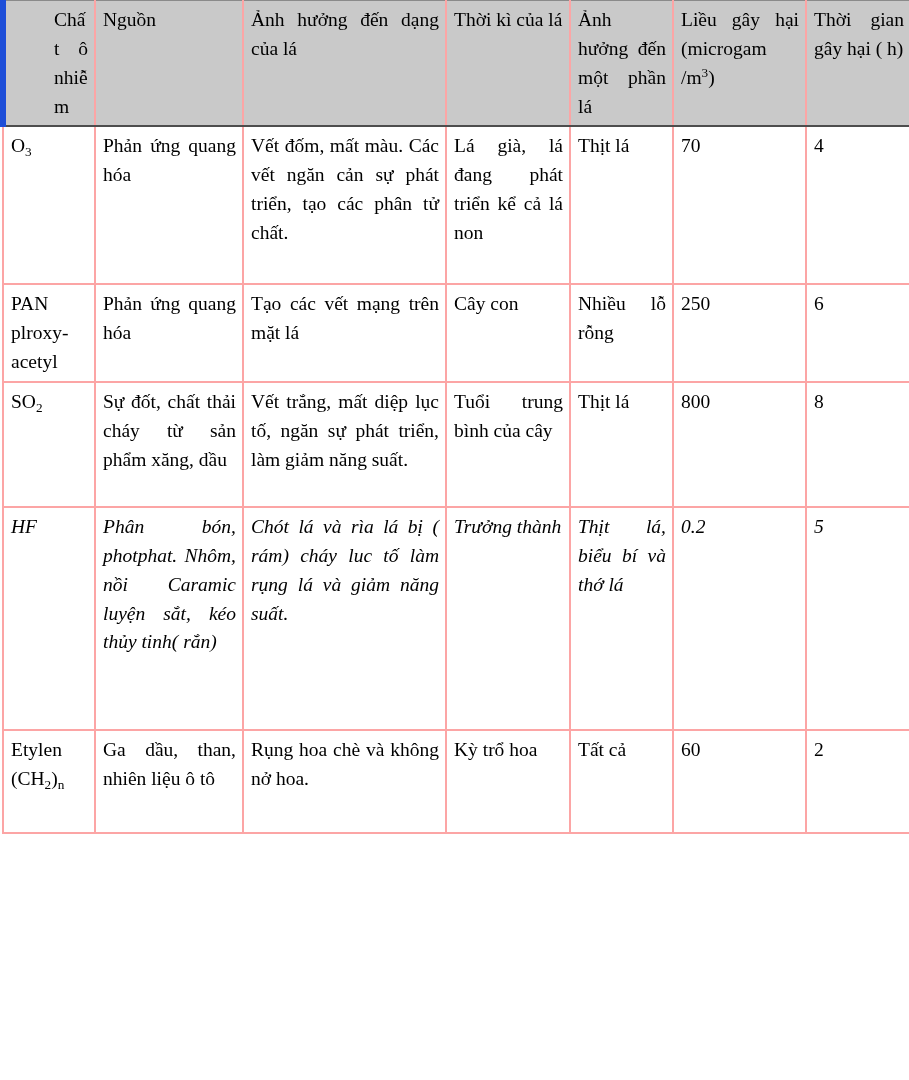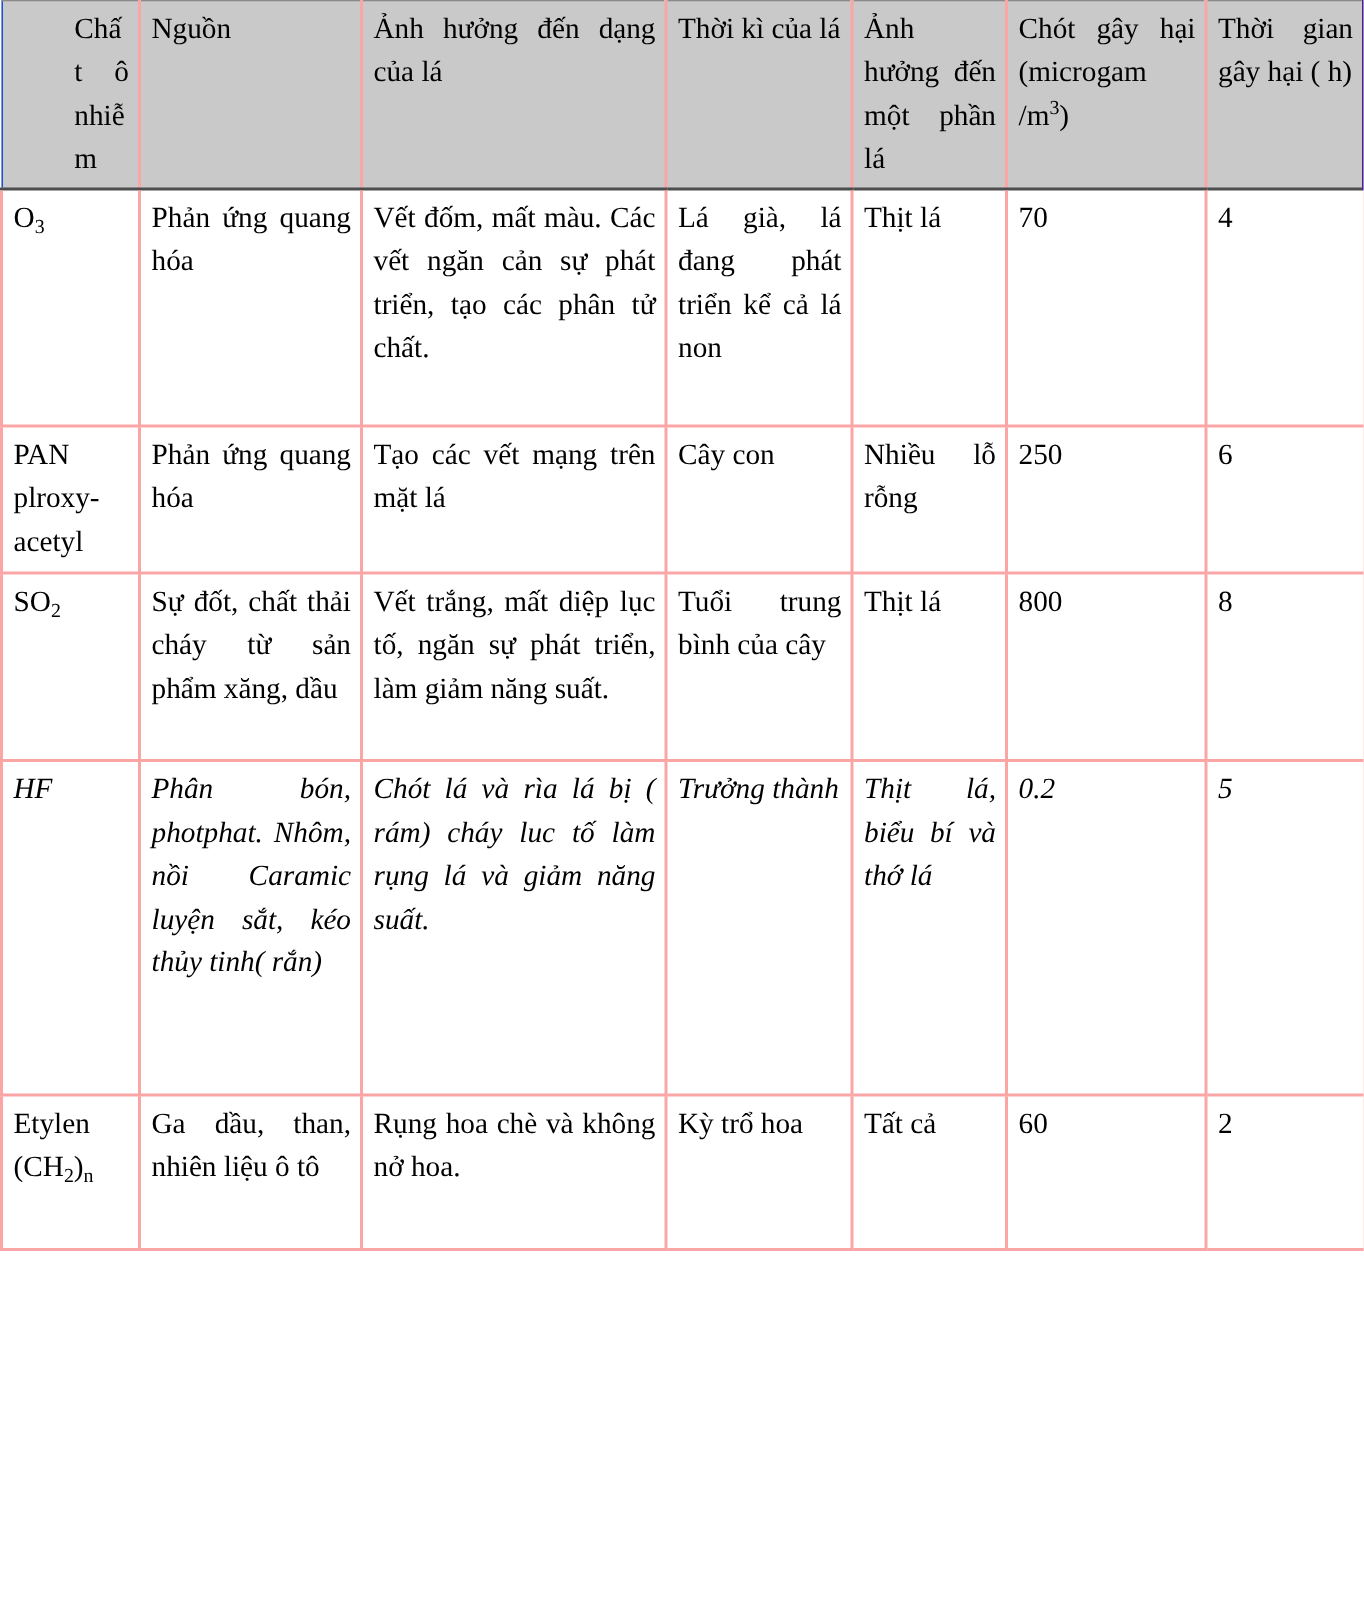--- a/index.html
+++ b/index.html
@@ -40,21 +40,21 @@
     font-weight: normal;
     word-wrap: break-word;
     overflow-wrap: break-word;
     hyphens: none;
   }
   #pollutant-table thead th {
     background: #c9c9c9;
     border-bottom: 2px solid #4d4d4d;
     border-top: 1px solid #8a8a8a;
   }
-  #pollutant-table thead th.first-col { border-left: 1px solid #1d4ed8; padding-left: 48px; }
+  #pollutant-table thead th.first-col { border-left: 6px solid #1d4ed8; padding-left: 48px; }
   #pollutant-table thead th.last-col  { border-right: 4px solid #4c1d95; }
 
   .r-header  { height: 121px; }
   .r-o3      { height: 158px; }
   .r-pan     { height: 96px;  }
   .r-no2     { height: 97px;  }
   .r-so2     { height: 125px; }
   .r-hf      { height: 223px; font-style: italic; }
   .r-cl2     { height: 157px; }
   .r-etylen  { height: 103px; border-radius: 24px; }
@@ -78,21 +78,21 @@
       <col class="c5">
       <col class="c6">
   </colgroup>
   <thead>
     <tr class="r-header">
       <th class="first-col cell-plain">Chất ô nhiễm</th>
       <th class="cell-plain">Nguồn</th>
       <th class="cell-justify">Ảnh hưởng đến dạng của lá</th>
       <th class="cell-justify">Thời kì của lá</th>
       <th class="cell-justify">Ảnh hưởng đến một phần lá</th>
-      <th class="cell-justify"><span>Chót gây hại</span> <span><span>(microgam /m</span><sup>3</sup><span>)</span></span></th>
+      <th class="cell-justify"><span>Liều gây hại</span> <span><span>(microgam /m</span><sup>3</sup><span>)</span></span></th>
       <th class="last-col cell-justify">Thời gian gây hại ( h)</th>
     </tr>
   </thead>
   <tbody>
     <tr class="r-o3">
       <td class="cell-plain"><span>O</span><sub>3</sub></td>
       <td class="cell-justify">Phản ứng quang hóa</td>
       <td class="cell-justify">Vết đốm, mất màu. Các vết ngăn cản sự phát triển, tạo các phân tử chất.</td>
       <td class="cell-justify">Lá già, lá đang phát triển kể cả lá non</td>
       <td class="cell-plain">Thịt lá</td>

